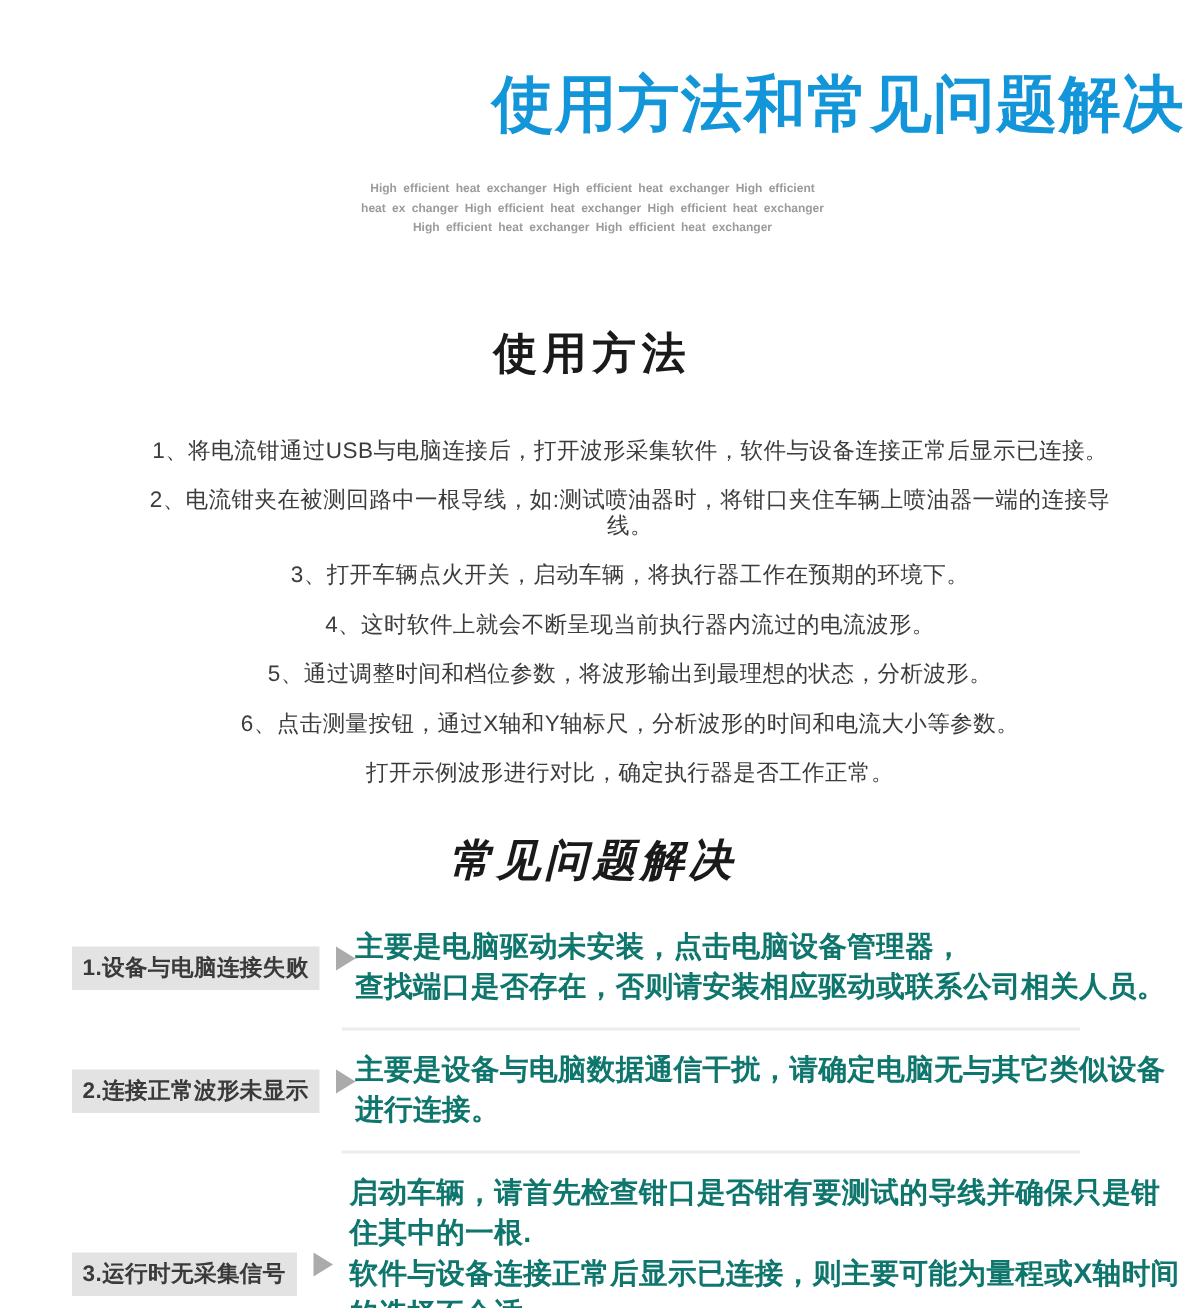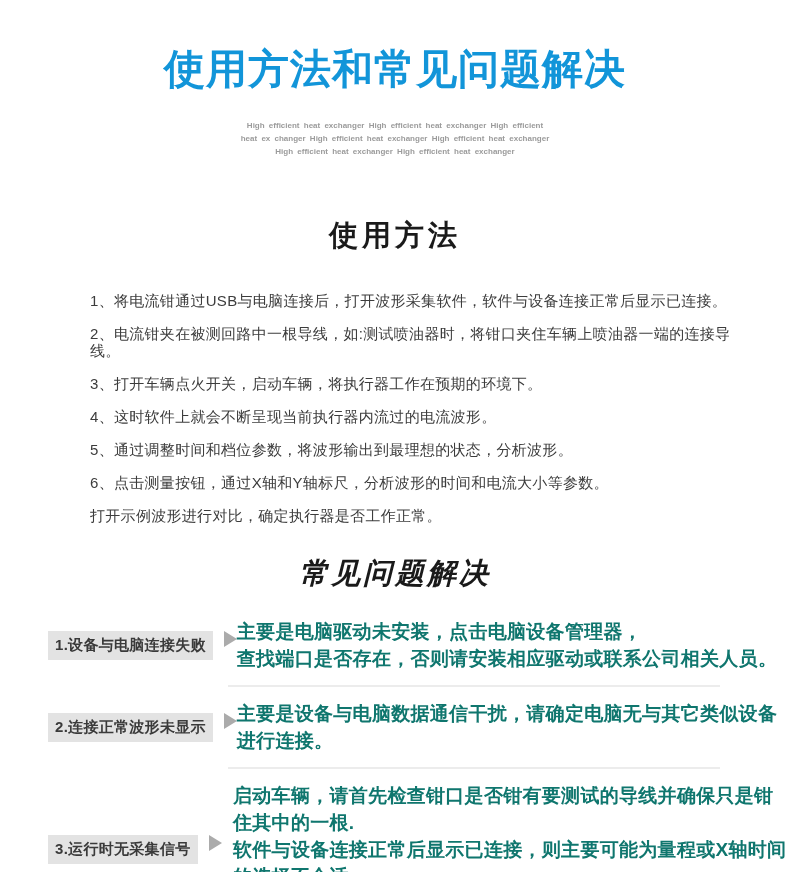--- a/index.html
+++ b/index.html
@@ -11,21 +11,21 @@
   .page {
     position: relative;
     width: 790px;
     height: 872px;
     margin: 0 auto;
     background: #ffffff;
     overflow: hidden;
   }
   .title {
     margin: 42px 0 0 0;
-    text-align: center;
+    text-align: right;
     font-size: 41px;
     font-weight: bold;
     color: #1295d9;
     letter-spacing: 1px;
   }
   .watermark {
     width: 310px;
     margin: 22px auto 0 auto;
     text-align: center;
     font-size: 8px;
@@ -38,20 +38,21 @@
     margin: 58px 0 0 0;
     text-align: center;
     font-size: 29px;
     font-weight: bold;
     color: #1a1a1a;
     letter-spacing: 4px;
   }
   .steps {
     margin-top: 36px;
     padding: 0 40px 0 90px;
+    text-align: center;
   }
   .step {
     margin: 0 0 16px 0;
     font-size: 15px;
     line-height: 17px;
     color: #3c3c3c;
     letter-spacing: 0.3px;
   }
   .faq-heading {
     margin-top: 30px;

